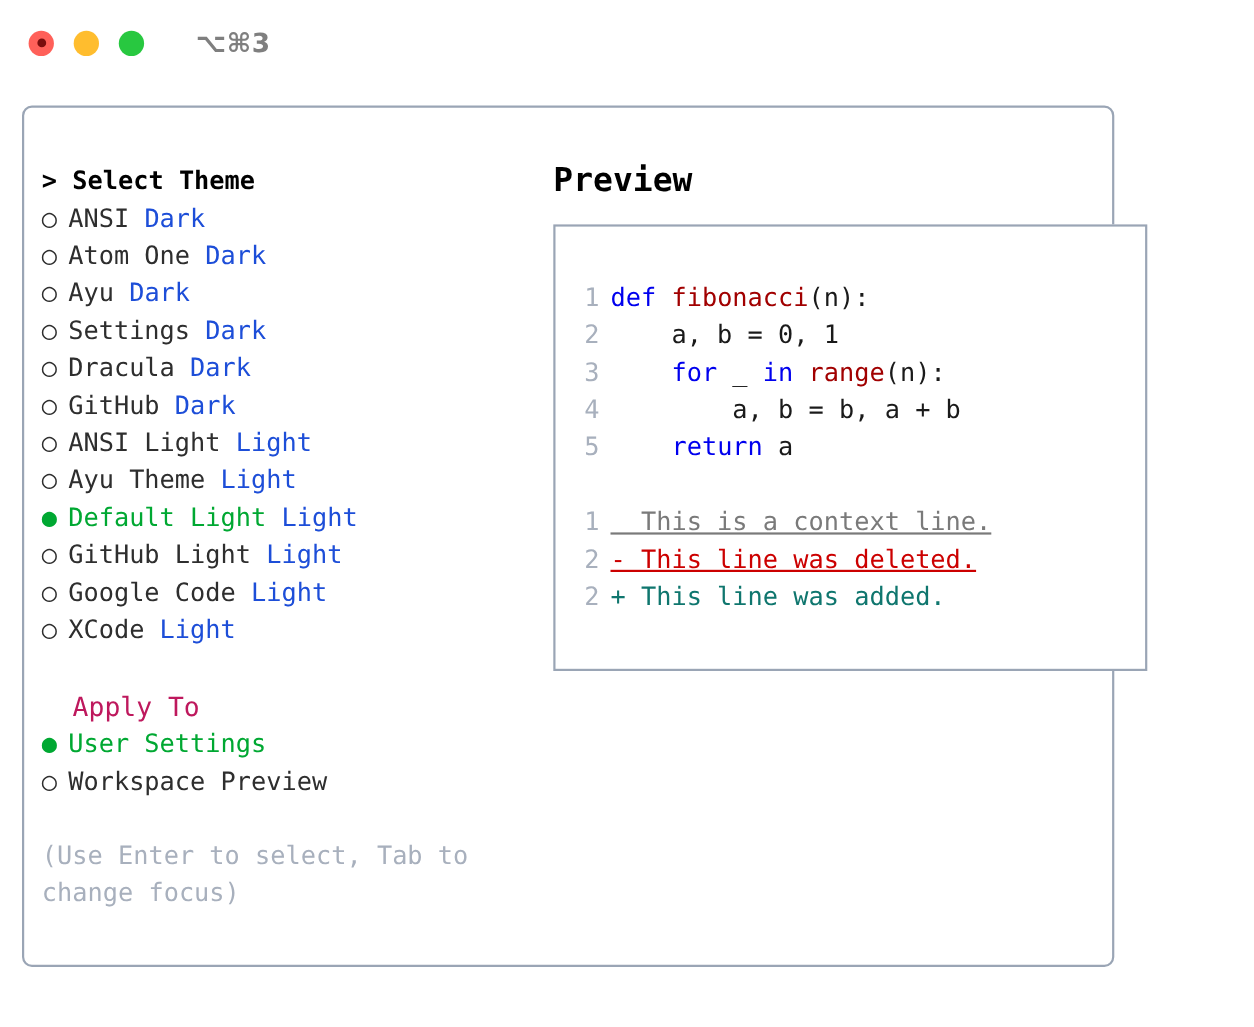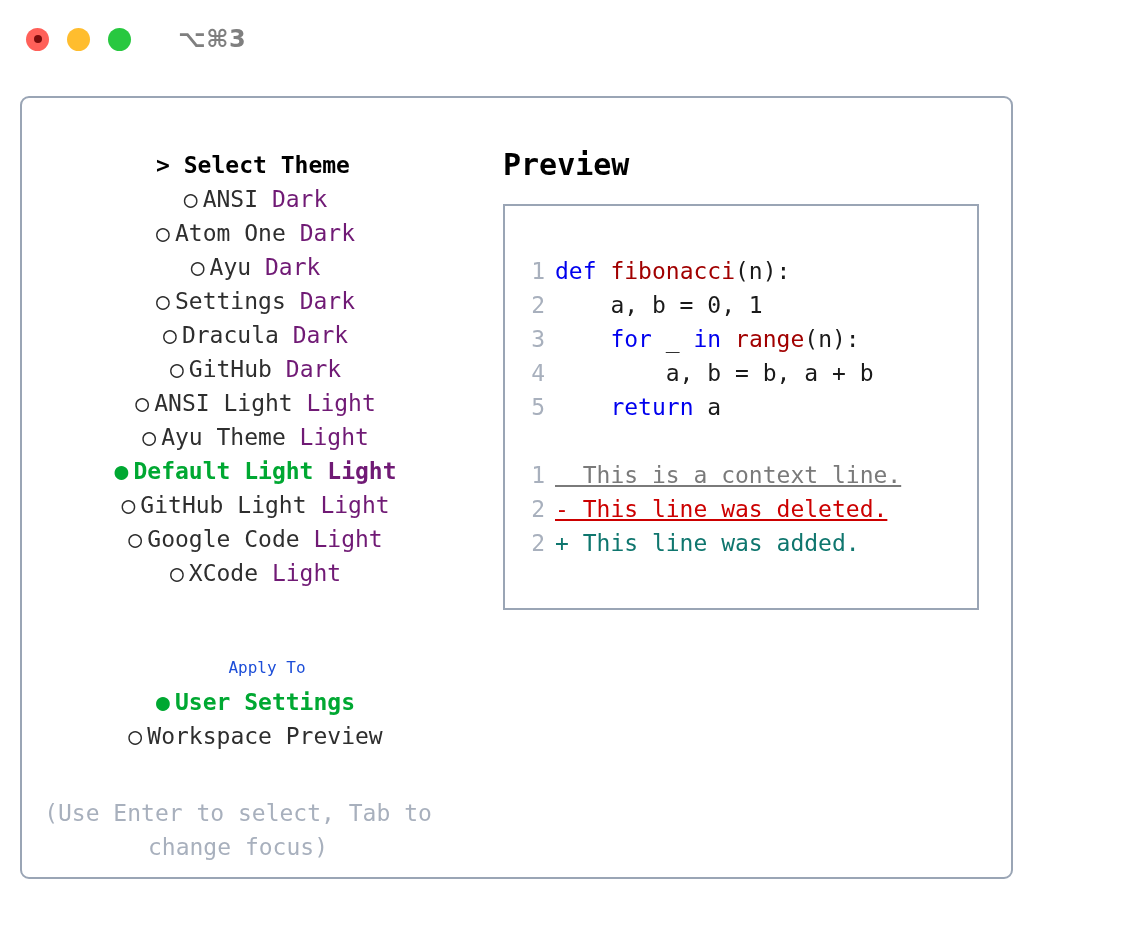--- a/index.html
+++ b/index.html
@@ -81,21 +81,20 @@
     box-sizing: border-box;
     background: #ffffff;
   }
 
   
   .left-col {
     position: absolute;
     left: 16px;
     top: 50px;
     width: 430px;
-    text-align: center;
   }
 
   .list-header {
     font-size: 23px;
     font-weight: bold;
     color: #000000;
     line-height: 34px;
     white-space: pre;
   }
 
@@ -103,39 +102,38 @@
     font-size: 23px;
     line-height: 34px;
     color: #2e2e2e;
     white-space: pre;
     display: block;
   }
   .theme-row .bullet {
     display: inline-block;
     width: 24px;
   }
-  .theme-row.selected { color: #00a832; font-weight: bold; }
+  .theme-row.selected { color: #00a832; }
   .theme-row.selected .bullet { color: #00a832; }
   .tag {
-    color: #701a75;
+    color: #1d4ed8;
   }
 
   .section-gap { height: 36px; }
 
   .apply-header {
-    font-size: 16px;
-    line-height: 34px;
-    color: #1d4ed8;
+    font-size: 24px;
+    line-height: 34px;
+    color: #be185d;
     white-space: pre;
     padding-left: 28px;
-    margin-top: 25px;
   }
 
   .hint {
-    margin-top: 43px;
+    margin-top: 33px;
     font-size: 23px;
     line-height: 34px;
     color: #a8b0bd;
     width: 400px;
     white-space: pre-wrap;
   }
 
   
   .right-col {
     position: absolute;
@@ -144,21 +142,21 @@
     width: 490px;
   }
   .preview-title {
     font-size: 30px;
     font-weight: bold;
     color: #000000;
     line-height: 34px;
   }
   .preview-box {
     margin-top: 22px;
-    width: 476px;
+    width: 540px;
     height: 406px;
     border: 2px solid #9aa5b5;
     box-sizing: border-box;
     background: #ffffff;
     position: relative;
   }
   .code-area {
     position: absolute;
     left: 16px;
     top: 48px;

